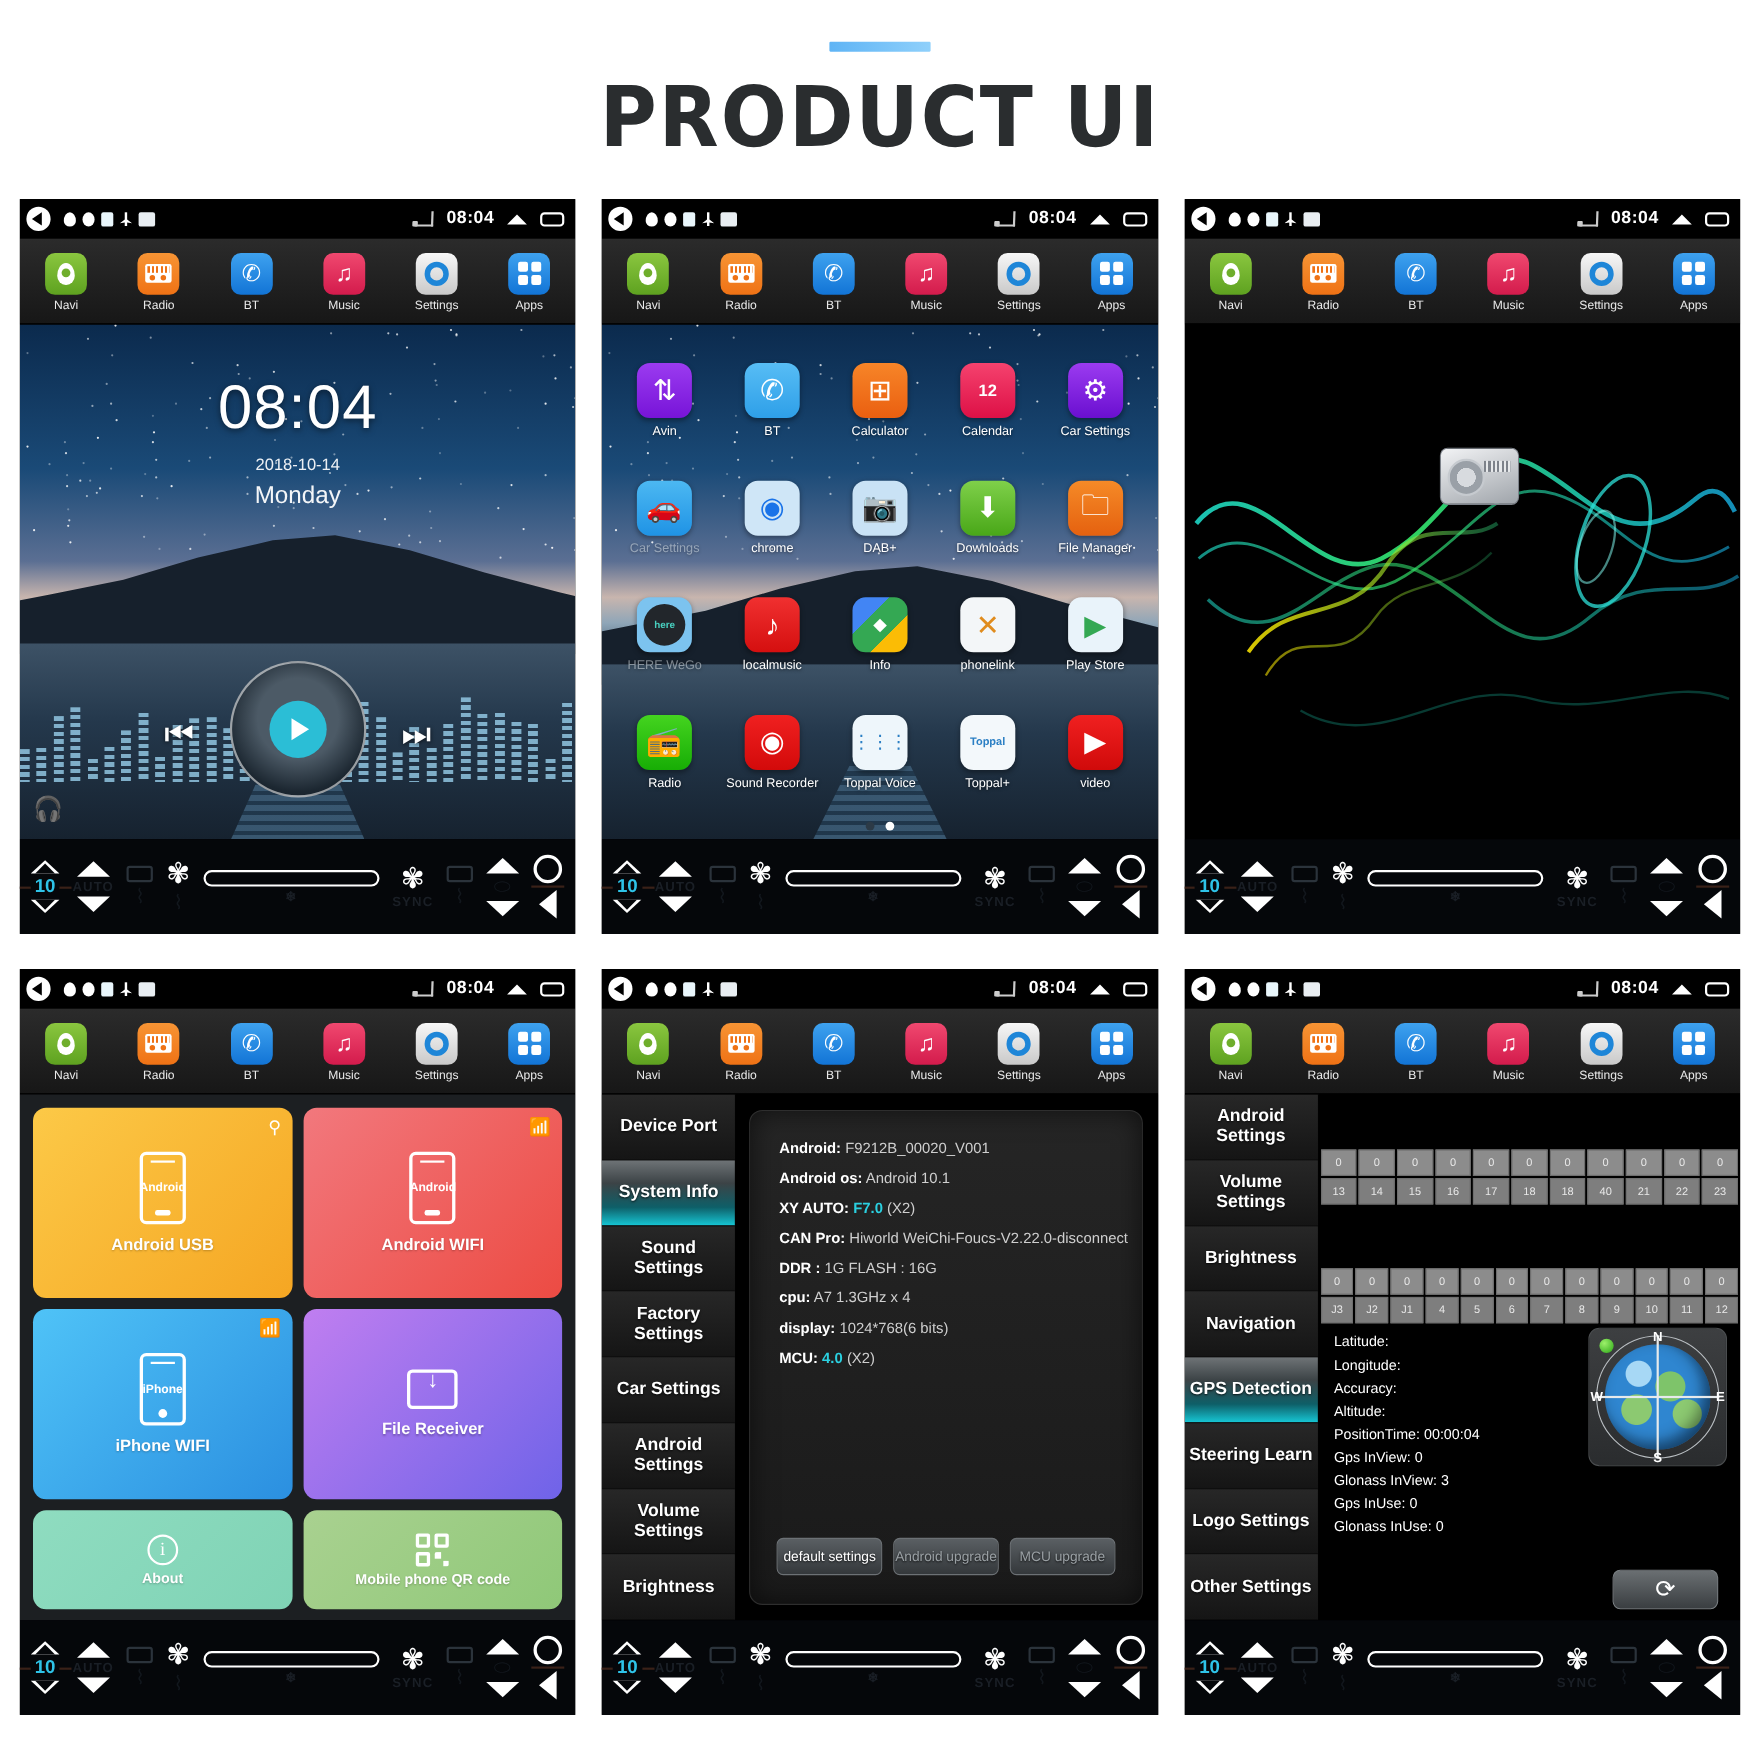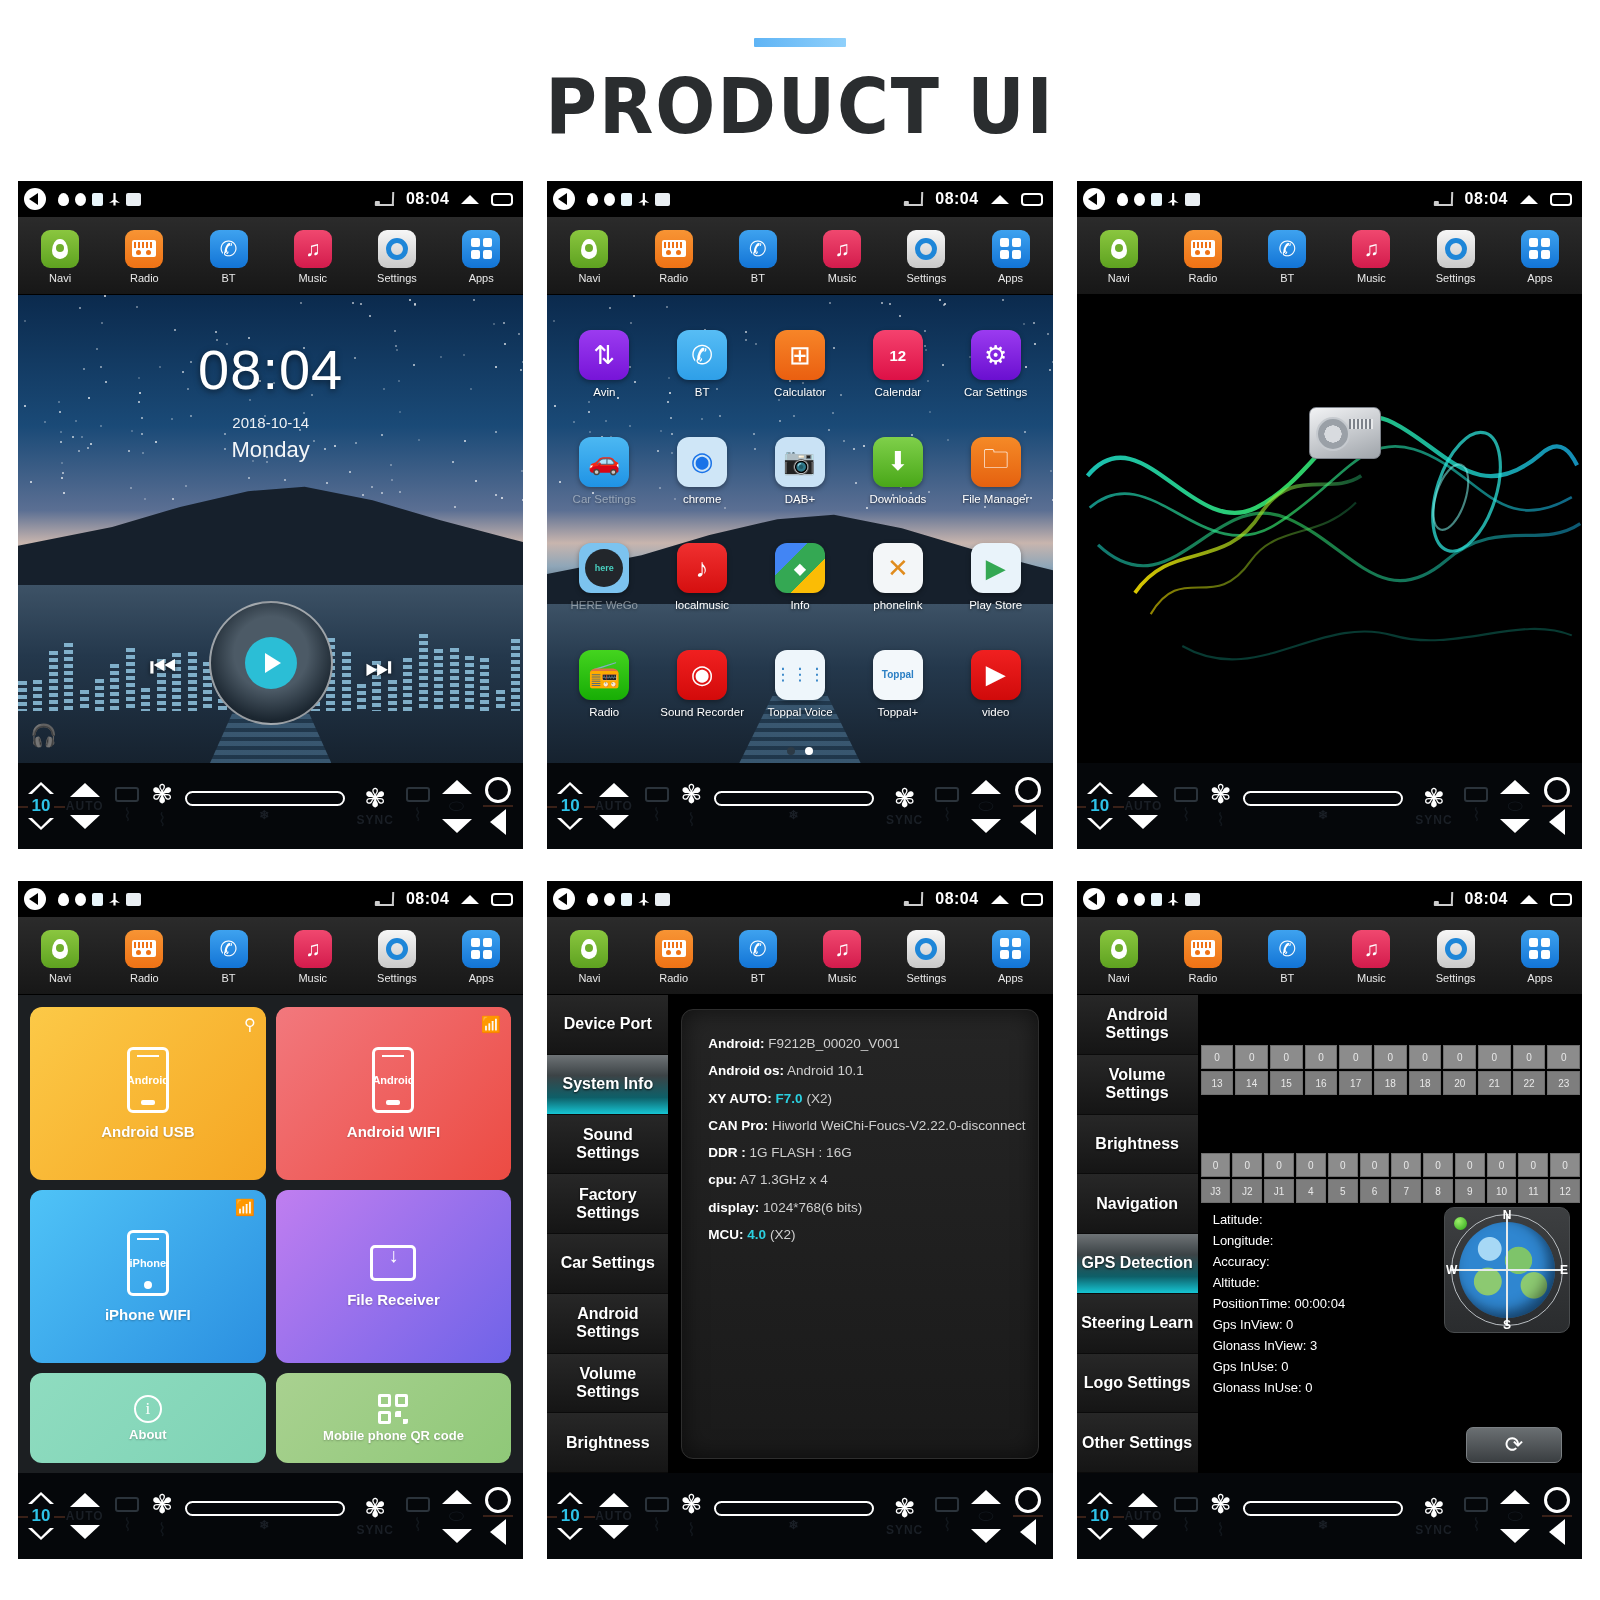--- a/index.html
+++ b/index.html
@@ -1367,20 +1367,25 @@
           </div>
           <div class="info-line">
             <span class="k">display:</span>
             <span class="v">1024*768(6 bits)</span>
           </div>
           <div class="info-line">
             <span class="k">MCU:</span>
             <span class="hl">4.0</span>
             <span class="v">(X2)</span>
           </div>
+          <div class="btn-row">
+            <div class="sbtn">default settings</div>
+            <div class="sbtn dim">Android upgrade</div>
+            <div class="sbtn dim">MCU upgrade</div>
+          </div>
         </div>
       </div>
     </div>
     <div class="hvac">
       <div class="hv-col">
         <span class="tri-up-o"></span>
         <span class="hv-num">10</span>
         <span class="tri-dn-o"></span>
       </div>
       <div class="hv-col">
@@ -1504,21 +1509,21 @@
               <span class="sat-cell">0</span>
             </div>
           <div class="sat-row labels" id="satl1">
               <span class="sat-cell lbl">13</span>
               <span class="sat-cell lbl">14</span>
               <span class="sat-cell lbl">15</span>
               <span class="sat-cell lbl">16</span>
               <span class="sat-cell lbl">17</span>
               <span class="sat-cell lbl">18</span>
               <span class="sat-cell lbl">18</span>
-              <span class="sat-cell lbl">20</span>
+              <span class="sat-cell lbl">40</span>
               <span class="sat-cell lbl">21</span>
               <span class="sat-cell lbl">22</span>
               <span class="sat-cell lbl">23</span>
             </div>
         </div>
         <div class="sat-block b2">
           <div class="sat-row vals" id="satv2">
               <span class="sat-cell">0</span>
               <span class="sat-cell">0</span>
               <span class="sat-cell">0</span>

